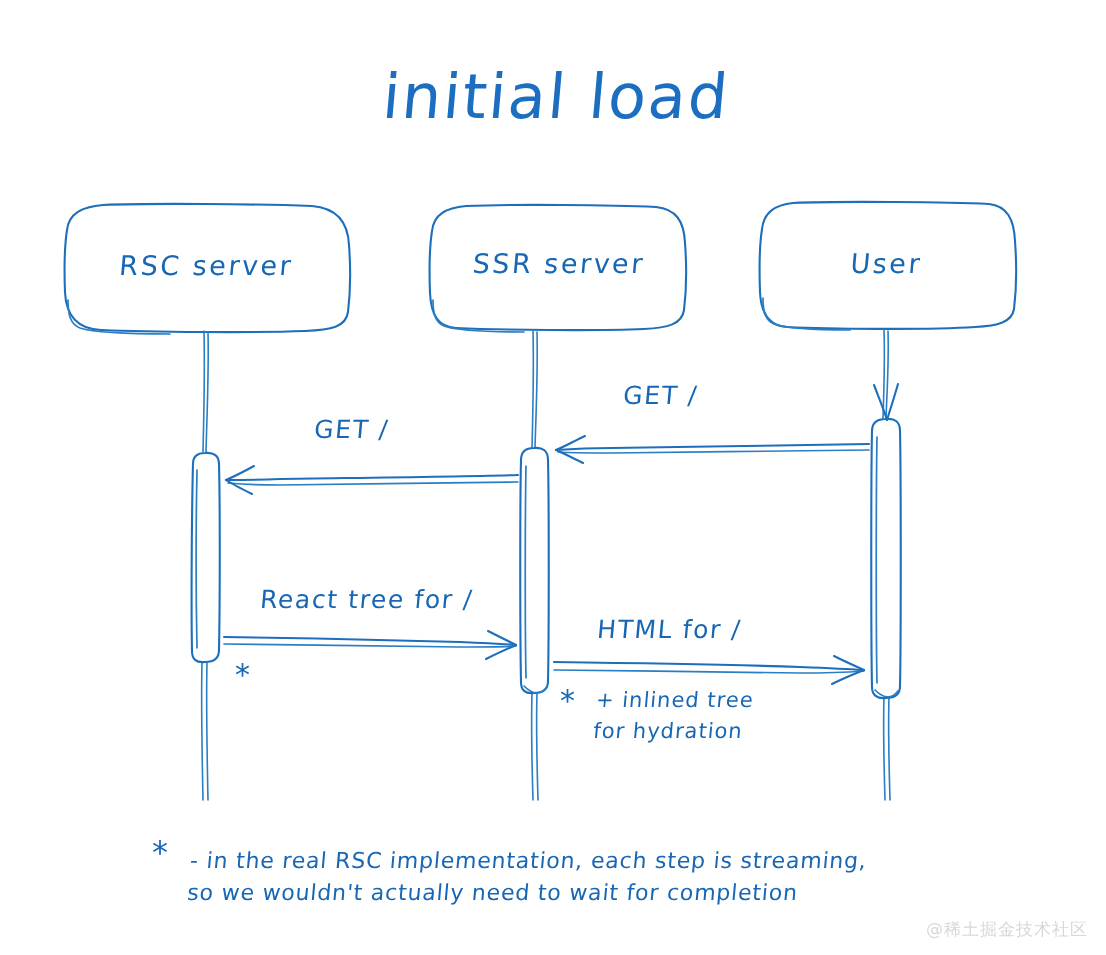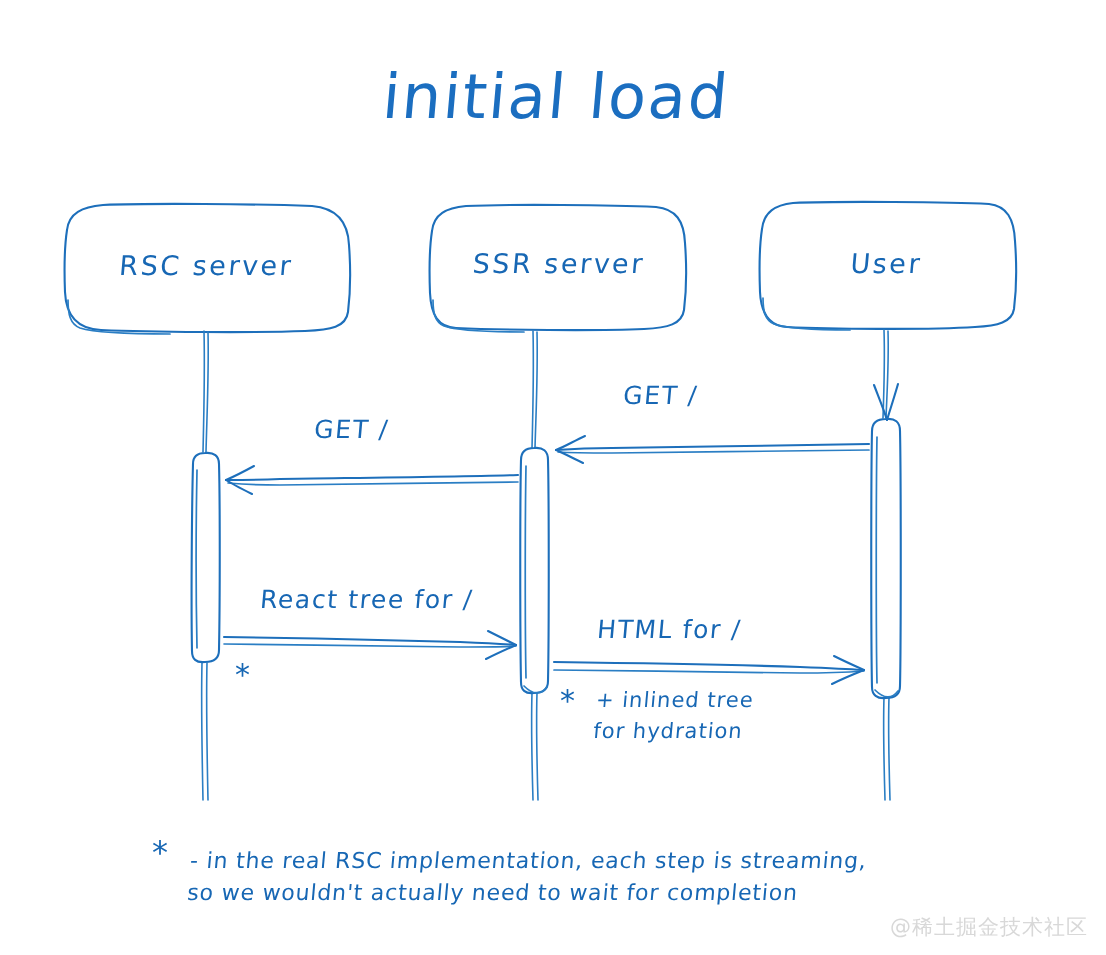--- a/index.html
+++ b/index.html
@@ -108,21 +108,21 @@
     font-size: 22px;
     line-height: 32px;
     letter-spacing: 0.8px;
     white-space: pre-line;
   }
   #watermark {
     position: absolute;
     right: 18px;
     bottom: 14px;
     color: #d8d8d8;
-    font-size: 21px;
+    font-size: 17px;
     letter-spacing: 1px;
     font-family: "DejaVu Sans", sans-serif;
   }
 </style>
 </head>
 <body>
 
 <div id="canvas">
 
   <svg id="sketch" viewBox="0 0 1106 955">

